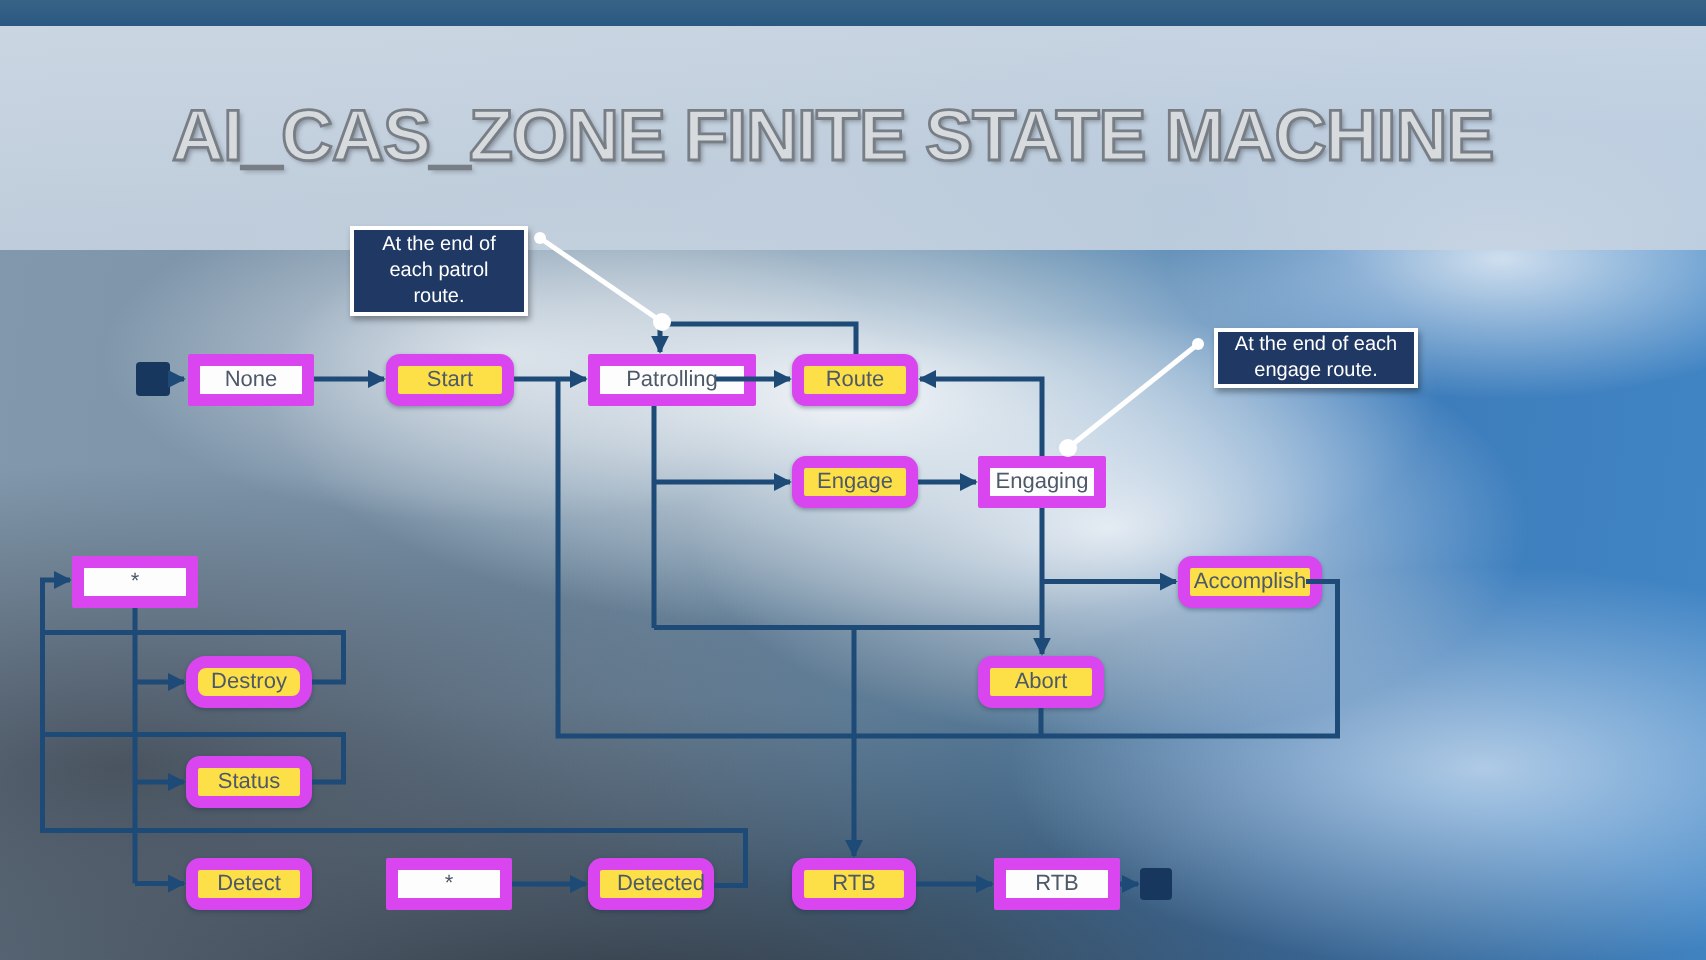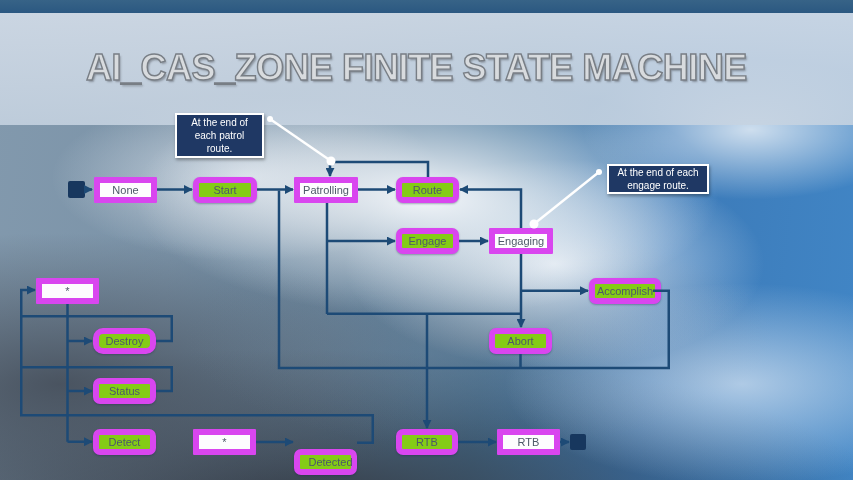--- a/index.html
+++ b/index.html
@@ -29,21 +29,21 @@
   .slide-title{position:absolute;left:86px;top:48px;z-index:2;
     font-size:36px;font-weight:bold;letter-spacing:-.5px;line-height:1.1;
     color:#d8dbde;-webkit-text-stroke:1.4px #787e85;
     text-shadow:1.5px 1.5px 2px rgba(70,75,82,.45);}
 
   
   .node{position:absolute;z-index:2;box-sizing:border-box;
     width:63px;height:26px;border:6px solid #d946ef;
     display:flex;align-items:center;justify-content:center;
     font-size:11px;color:#4d5968;}
-  .node.blue{background:#84cc16;border-radius:7px;box-shadow:0 1px 2px rgba(20,40,70,.35);}
+  .node.blue{background:#fde047;border-radius:7px;box-shadow:0 1px 2px rgba(20,40,70,.35);}
   .node.white{background:#fdfdfe;border-radius:1px;}
   .marker-sq{position:absolute;z-index:2;background:#17375e;border-radius:2px;}
 
   
   .callout{position:absolute;z-index:4;box-sizing:border-box;
     background:#1f3864;border:2px solid #ffffff;color:#fff;
     font-size:10px;line-height:1.3;text-align:center;
     display:flex;align-items:center;justify-content:center;padding:2px 5px;
     box-shadow:1px 2px 3px rgba(0,0,0,.35);}
 
@@ -54,32 +54,32 @@
 
 <div id="stage">
   <div class="bg"></div>
   <div class="top-bar"></div>
   <div class="title-band"></div>
   <div class="slide-title">AI_CAS_ZONE FINITE STATE MACHINE</div>
 
   <div class="marker-sq" style="left:68px;top:181px;width:17px;height:17px;"></div>
   <div class="node white" style="left:94px;top:177px;">None</div>
   <div class="node blue" style="left:193px;top:177px;width:64px;">Start</div>
-  <div class="node white" style="left:294px;top:177px;width:64px;">Patrolling</div>
+  <div class="node white" style="left:294px;top:177px;width:84px;">Patrolling</div>
   <div class="node blue" style="left:396px;top:177px;">Route</div>
   <div class="node blue" style="left:396px;top:228px;">Engage</div>
   <div class="node white" style="left:489px;top:228px;width:64px;">Engaging</div>
   <div class="node blue" style="left:589px;top:278px;width:72px;">Accomplish</div>
   <div class="node blue" style="left:489px;top:328px;">Abort</div>
   <div class="node white" style="left:36px;top:278px;">*</div>
   <div class="node blue" style="left:93px;top:328px;border-radius:10px;">Destroy</div>
   <div class="node blue" style="left:93px;top:378px;">Status</div>
   <div class="node blue" style="left:93px;top:429px;">Detect</div>
   <div class="node white" style="left:193px;top:429px;">*</div>
-  <div class="node blue" style="left:294px;top:449px;padding-left:10px;">Detected</div>
+  <div class="node blue" style="left:294px;top:429px;padding-left:10px;">Detected</div>
   <div class="node blue" style="left:396px;top:429px;width:62px;">RTB</div>
   <div class="node white" style="left:497px;top:429px;">RTB</div>
   <div class="marker-sq" style="left:570px;top:434px;width:16px;height:16px;"></div>
 
   <div class="callout" style="left:175px;top:113px;width:89px;height:45px;">At the end of each patrol route.</div>
   <div class="callout" style="left:607px;top:164px;width:102px;height:30px;">At the end of each engage route.</div>
 
   <svg class="connectors" width="853" height="480" viewBox="0 0 853 480">
     <defs>
       <marker id="ah" viewBox="0 0 10 10" refX="9" refY="5" markerWidth="9" markerHeight="9" orient="auto" markerUnits="userSpaceOnUse">

